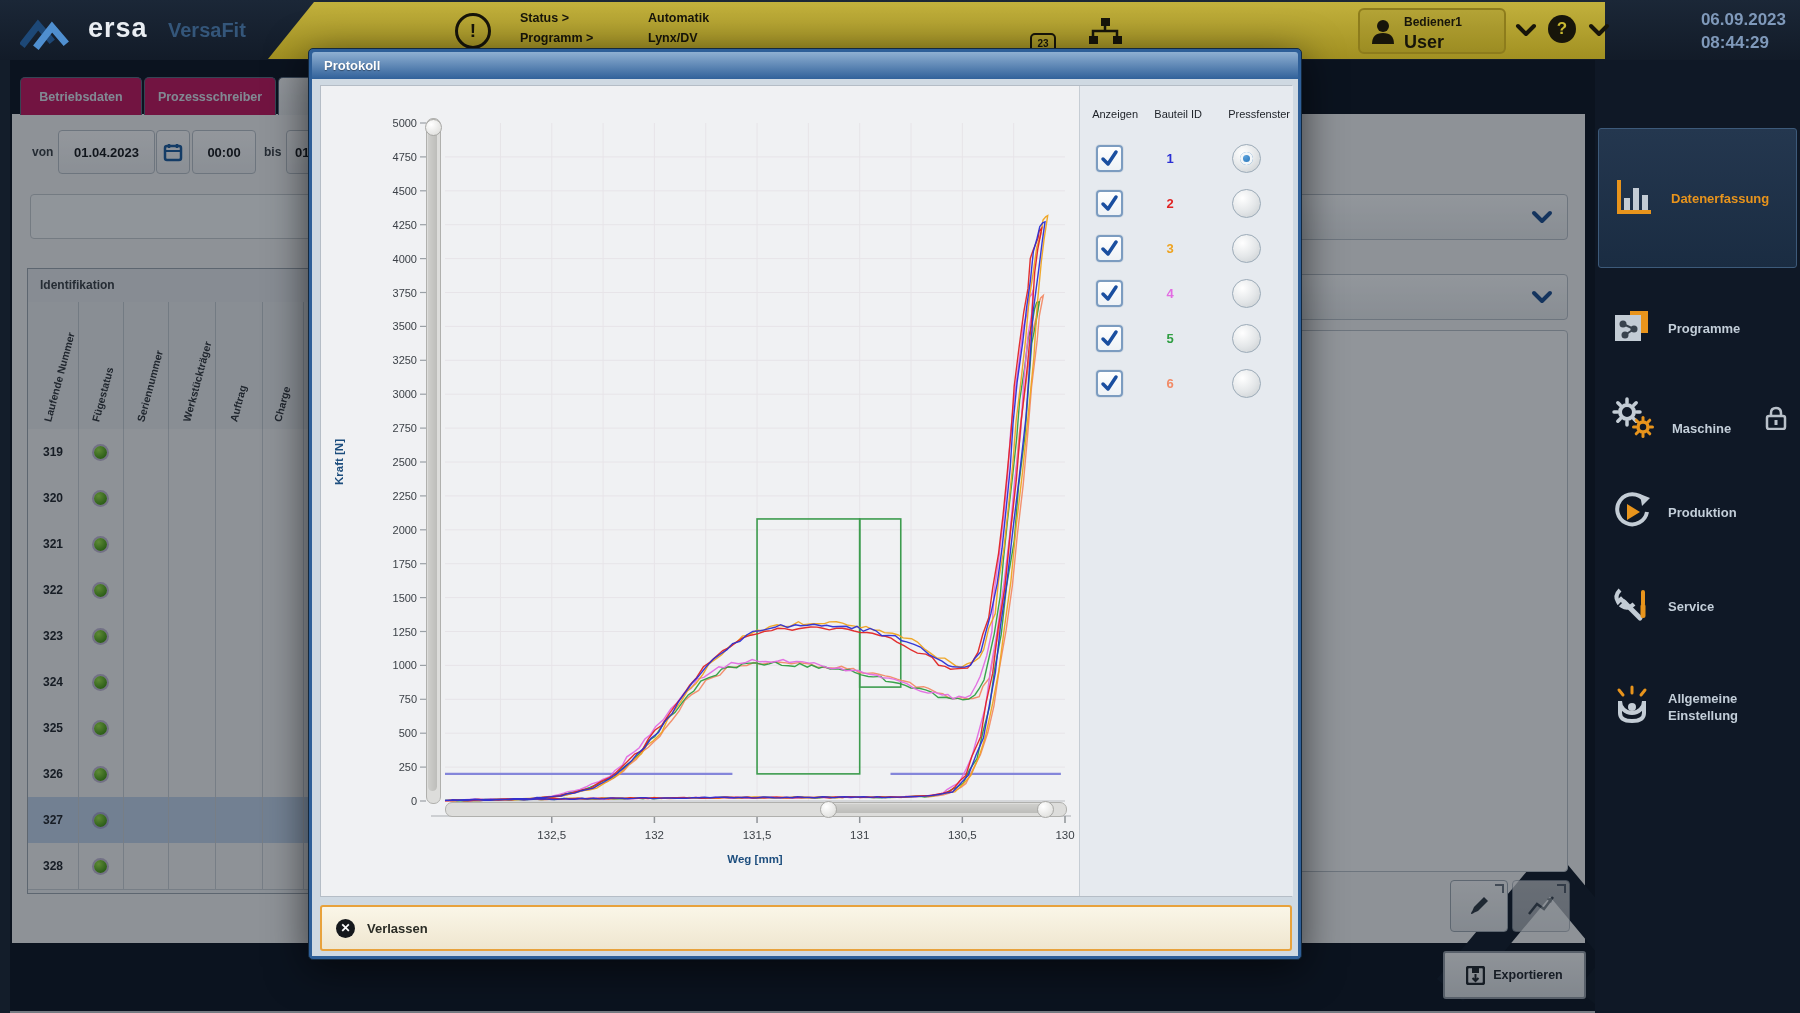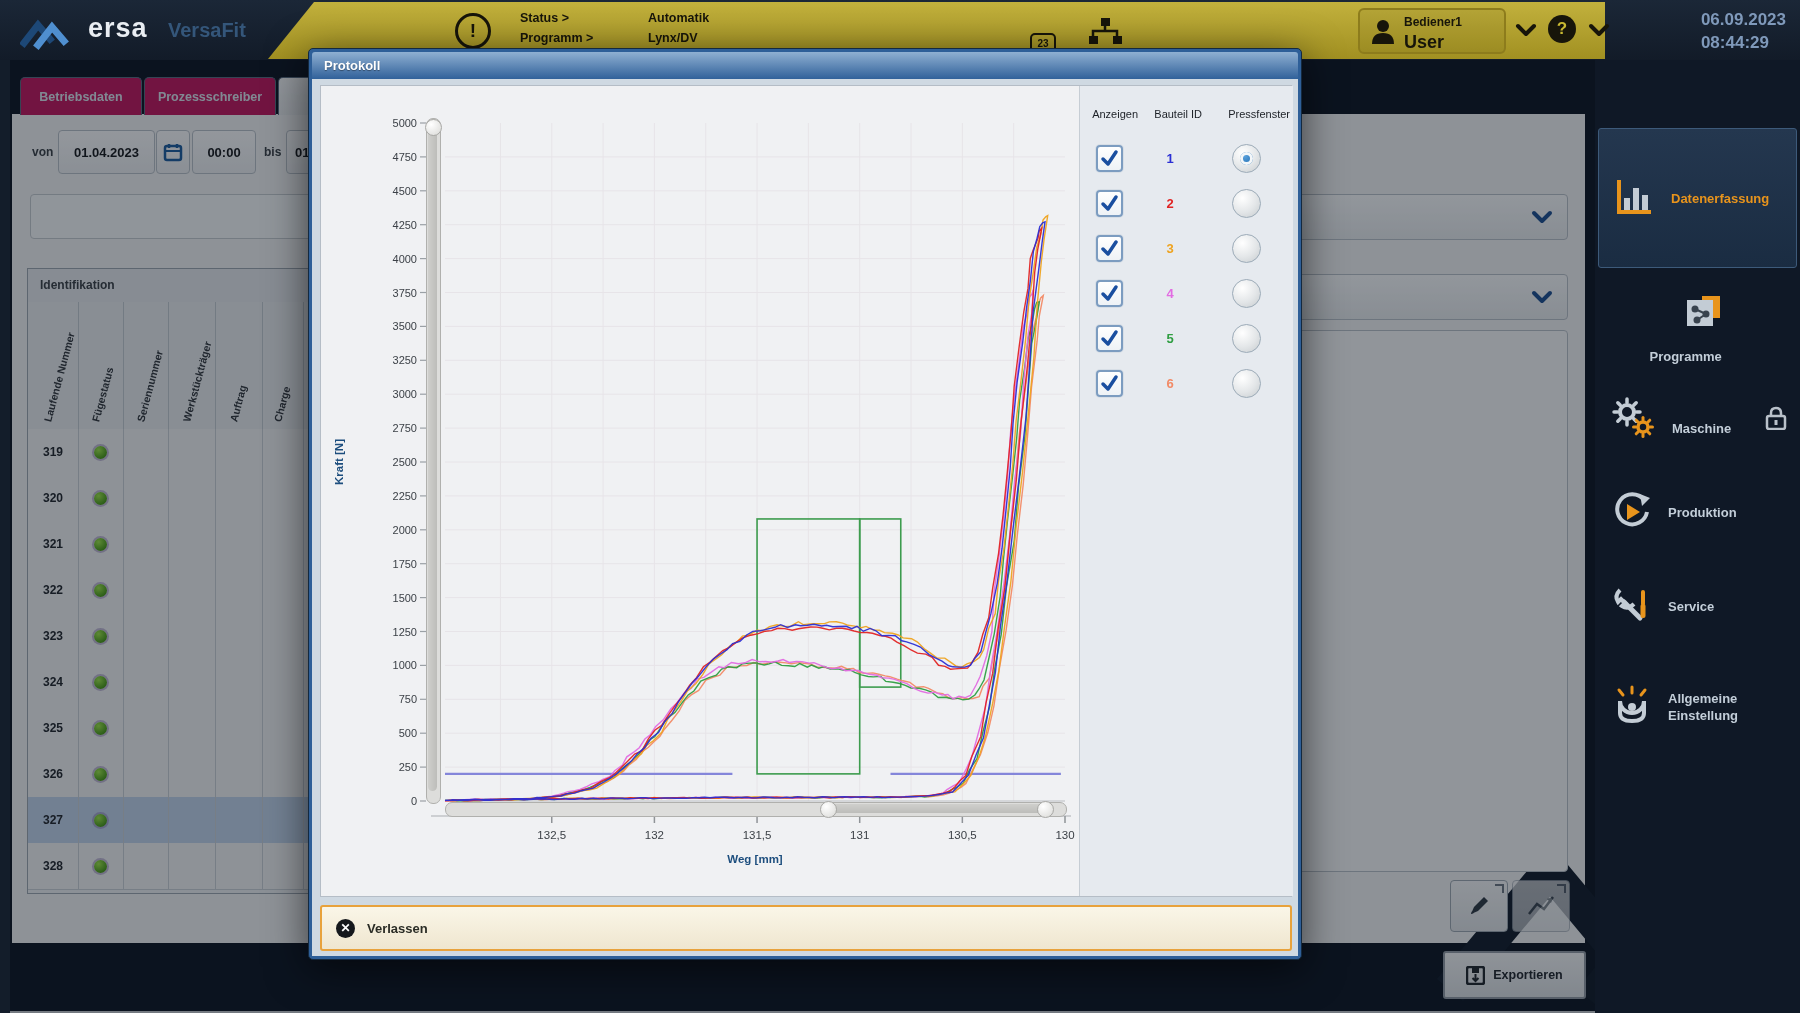--- a/index.html
+++ b/index.html
@@ -417,21 +417,21 @@
           <span>
             <svg width="46" height="44">
               <path d="M8 4 V36 H40" fill="none" stroke="#e8941c" stroke-width="4"></path>
               <rect x="13" y="22" width="6" height="12" fill="#c3ccd5"></rect>
               <rect x="22" y="12" width="6" height="22" fill="#c3ccd5"></rect>
               <rect x="31" y="19" width="6" height="15" fill="#c3ccd5"></rect>
             </svg>
           </span>
           <span class="side-label" style="width: 108px;">Datenerfassung</span>
         </div>
-        <div class="side-item" style="top: 232px; height: 56px; flex-direction: column;">
+        <div class="side-item" style="top: 240px; height: 56px;">
           <span>
             <svg width="44" height="42">
               <rect x="20" y="4" width="18" height="22" fill="#e8941c"></rect>
               <rect x="5" y="8" width="26" height="26" fill="#c3ccd5"></rect>
               <circle cx="13" cy="17" r="3.5" fill="#39434e"></circle>
               <circle cx="24" cy="22" r="3.5" fill="#39434e"></circle>
               <circle cx="15" cy="28" r="3.5" fill="#39434e"></circle>
               <path d="M13 17 L24 22 L15 28" fill="none" stroke="#39434e" stroke-width="2"></path>
             </svg>
           </span>

